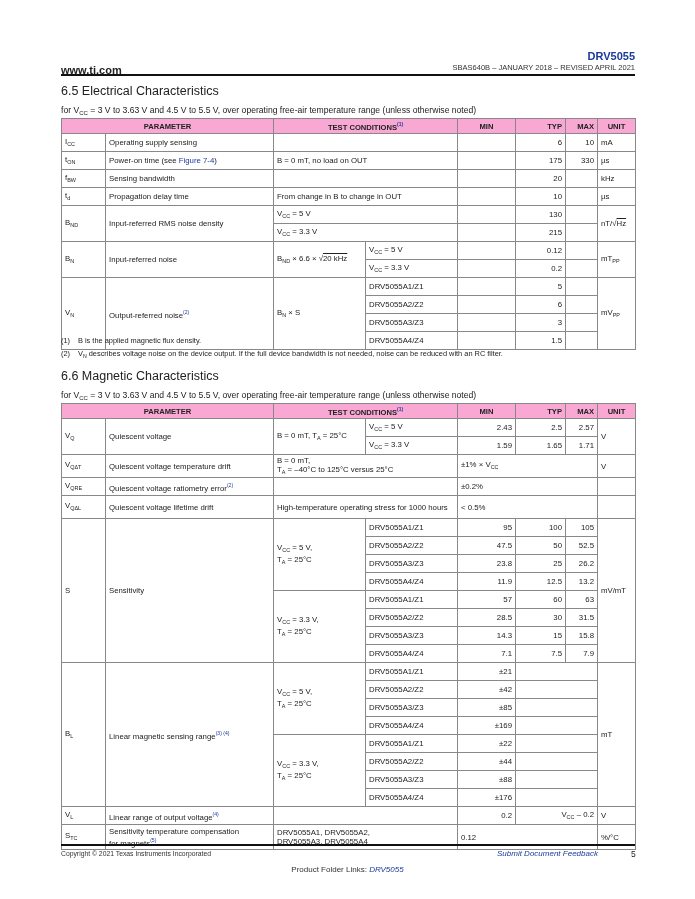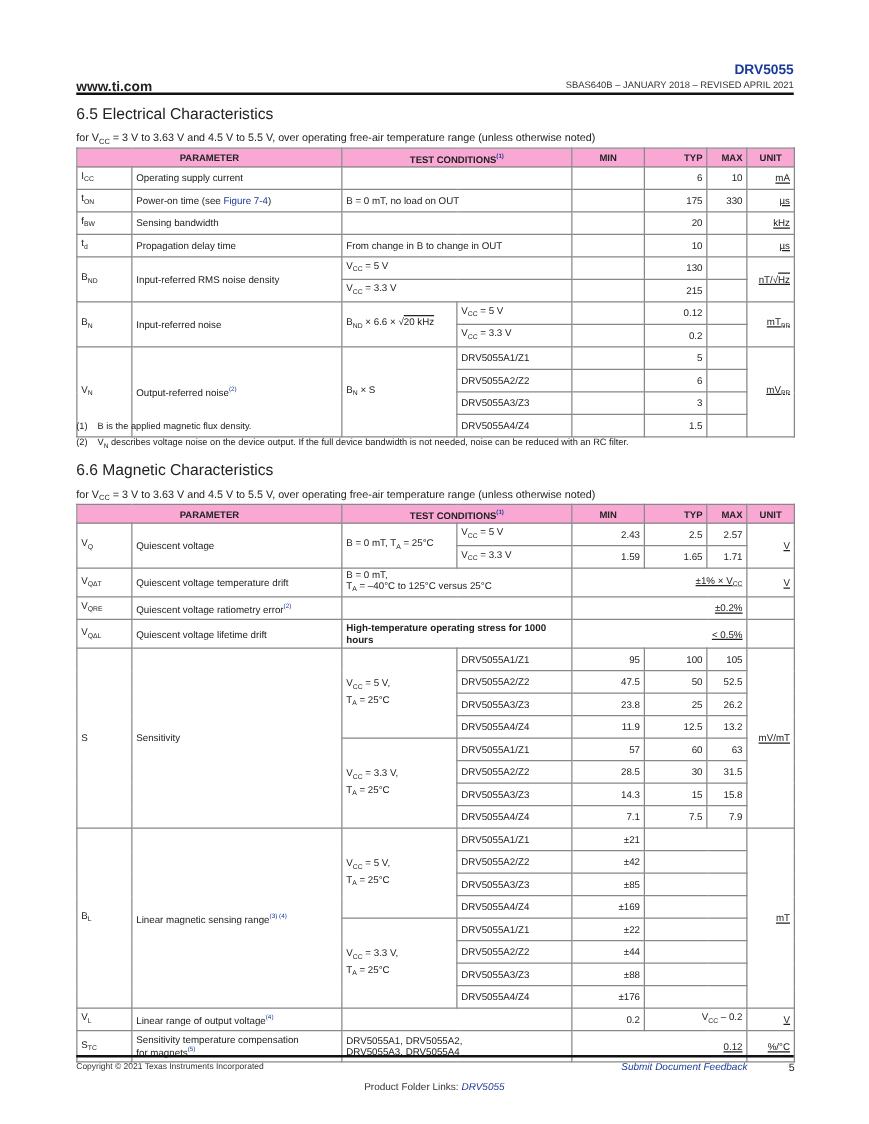--- a/index.html
+++ b/index.html
@@ -17,21 +17,21 @@
   h2 { position:absolute; margin:0; font-size:12.5px; font-weight:normal; color:#222; }
   .cond { position:absolute; font-size:8.6px; color:#222; }
   sub { font-size:70%; vertical-align:-2px; }
   sup { font-size:65%; vertical-align:4px; }
   .ref { color:#1a3a9a; }
 
   table { position:absolute; border-collapse:collapse; font-size:7.8px; color:#222; table-layout:fixed; }
   td, th { border:1px solid #888; padding:0 3px; height:17px; line-height:9px; }
   th { background:#f9a8d4; font-weight:bold; font-size:7.6px; text-align:center; height:14px; }
   .r { text-align:right; }
-  .c { text-align:right;text-decoration:underline; }
+  .c { text-align:left; }
   .nb-r { border-right:none; }
   .nb-l { border-left:none; }
   .over { text-decoration:overline; }
 
   .fn { position:absolute; font-size:7.4px; color:#222; }
   .fn span.num { display:inline-block; width:17px; }
 
   .frule { position:absolute; left:61px; top:844px; width:574px; height:1.5px; background:#111; }
   .copy { position:absolute; left:61px; top:850px; font-size:6.8px; color:#333; }
   .fb { position:absolute; left:497px; top:849px; font-size:8px; font-style:italic; color:#1a3a9a; }
@@ -67,21 +67,21 @@
       <tr>
     <th colspan="2">PARAMETER</th>
     <th colspan="2"><span>TEST CONDITIONS</span><sup class="ref">(1)</sup></th>
     <th class="r" style="text-align:center;">MIN</th>
     <th class="r">TYP</th>
     <th class="r">MAX</th>
     <th>UNIT</th>
   </tr>
   <tr>
     <td><span>I</span><sub>CC</sub></td>
-    <td>Operating supply current</td>
+    <td>Operating supply sensing</td>
     <td colspan="2"></td>
     <td class="r"></td>
     <td class="r">6</td>
     <td class="r">10</td>
     <td class="c">mA</td>
   </tr>
   <tr>
     <td><span>t</span><sub>ON</sub></td>
     <td><span>Power-on time (see </span><span class="ref">Figure 7-4</span><span>)</span></td>
     <td colspan="2">B = 0 mT, no load on OUT</td>
@@ -226,21 +226,21 @@
     <td><span>V</span><sub>QRE</sub></td>
     <td><span>Quiescent voltage ratiometry error</span><sup class="ref">(2)</sup></td>
     <td colspan="2"></td>
     <td colspan="3" class="c">±0.2%</td>
     <td class="c"></td>
   </tr>
 
   <tr>
     <td style="height:22px;"><span>V</span><sub>QΔL</sub></td>
     <td>Quiescent voltage lifetime drift</td>
-    <td colspan="2" style="padding-right:8px;font-weight:bold;">High-temperature operating stress for 1000 hours</td>
+    <td colspan="2" style="padding-right:8px;">High-temperature operating stress for 1000 hours</td>
     <td colspan="3" class="c">&lt; 0.5%</td>
     <td class="c"></td>
   </tr>
 
   <tr>
     <td rowspan="8">S</td>
     <td rowspan="8">Sensitivity</td>
     <td rowspan="4" style="vertical-align:middle;"><span>V</span><sub>CC</sub><span> = 5 V,</span><br><span>T</span><sub>A</sub><span> = 25°C</span></td>
     <td>DRV5055A1/Z1</td>
     <td class="r">95</td>

